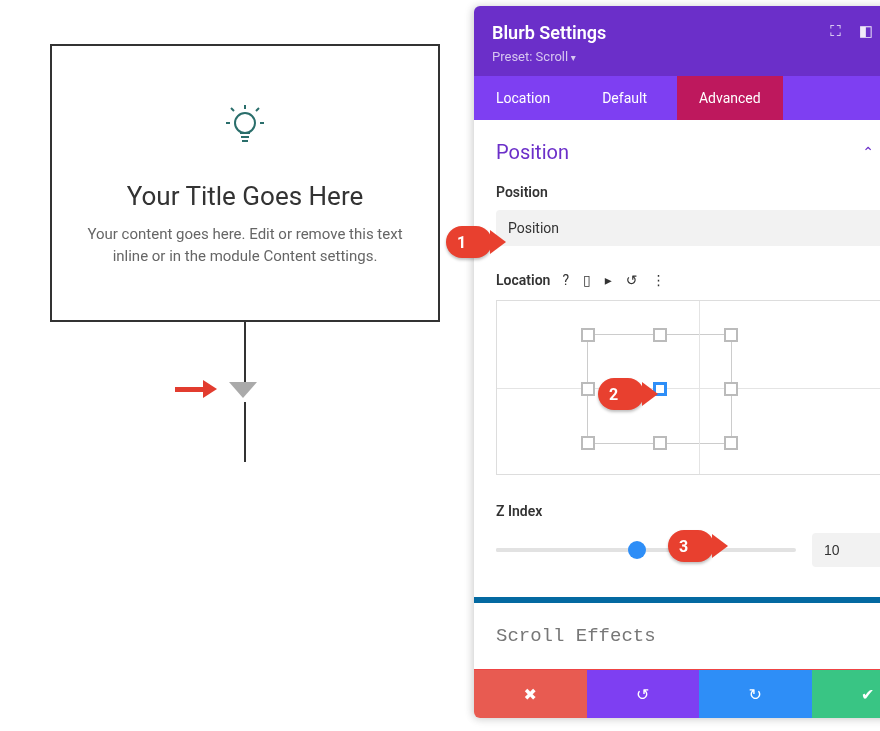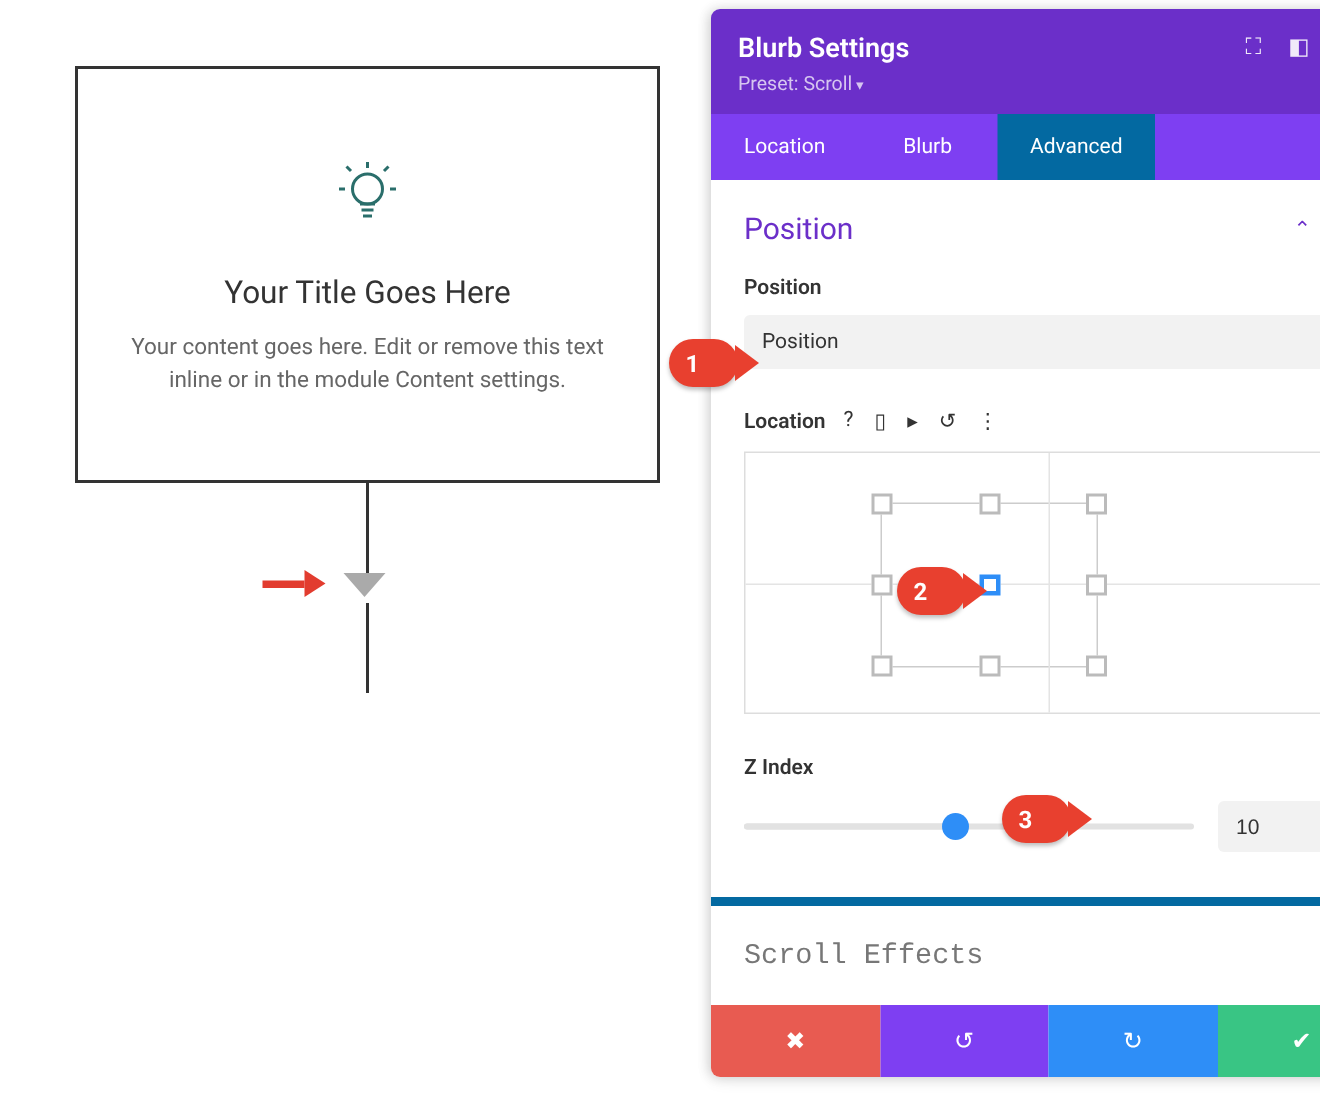--- a/index.html
+++ b/index.html
@@ -24,21 +24,21 @@
     flex-direction: column;
     align-items: center;
     justify-content: center;
     padding: 20px;
   }
   .bulb-icon {
     color: #2a6e6b;
     margin-bottom: 26px;
   }
   .preview-title {
-    font-size: 21px;
+    font-size: 26px;
     font-weight: 400;
     color: #333;
     margin-bottom: 12px;
   }
   .preview-desc {
     font-size: 15px;
     line-height: 1.5;
     color: #666;
     text-align: center;
     max-width: 320px;
@@ -115,21 +115,21 @@
     background: #7e3ff2;
   }
   .tab {
     flex: none;
     padding: 14px 22px;
     color: #fff;
     font-size: 14px;
     cursor: pointer;
   }
   .tab:nth-child(2){ padding-left:30px; padding-right:30px;}
-  .tab.active { background: #0369a1; }
+  .tab.active { background: #be185d; }
   .tabs-filler{ flex:1; }
 
   .panel-body {
     flex: 1;
     overflow-y: auto;
     padding: 0;
     position: relative;
   }
   .scroll-indicator{
     position:absolute;
@@ -306,21 +306,21 @@
     </div>
     <div class="header-icons">
       <span>⛶</span>
       <span>◧</span>
       <span>⋮</span>
     </div>
   </div>
 
   <div class="tabs">
     <div class="tab">Location</div>
-    <div class="tab">Blurb</div>
+    <div class="tab">Default</div>
     <div class="tab active">Advanced</div>
     <div class="tabs-filler"></div>
   </div>
 
   <div class="panel-body">
     <div class="group">
       <div class="group-head">
         <h3>Position</h3>
         <div class="controls">
           <span>⌃</span>

